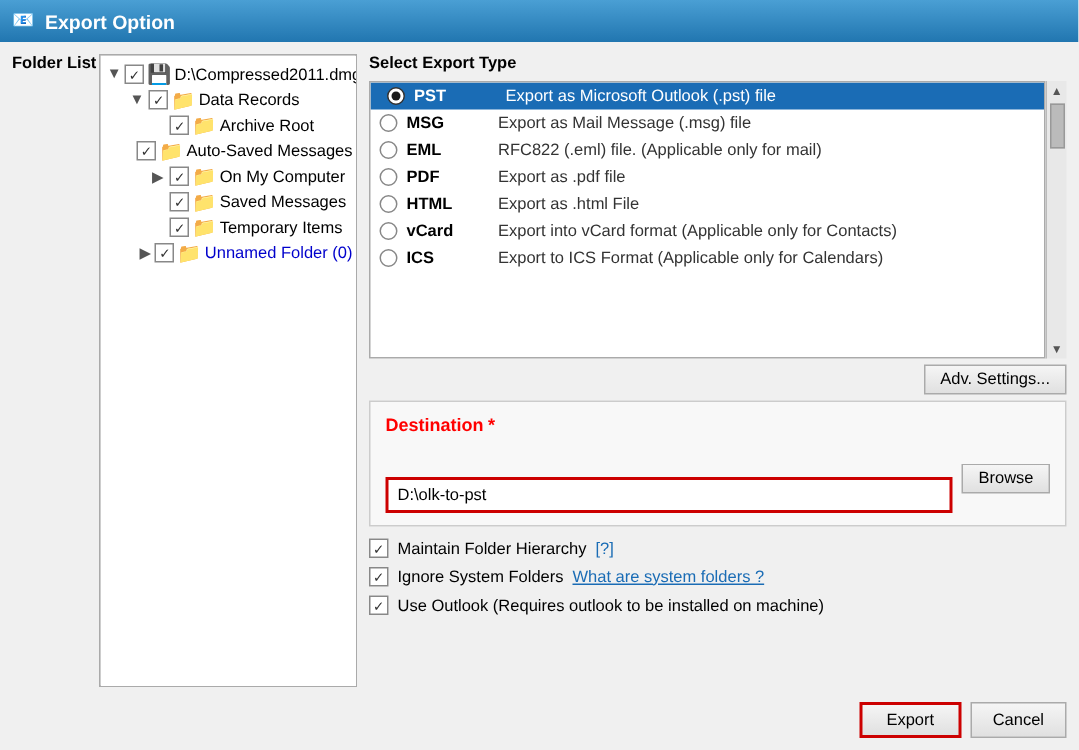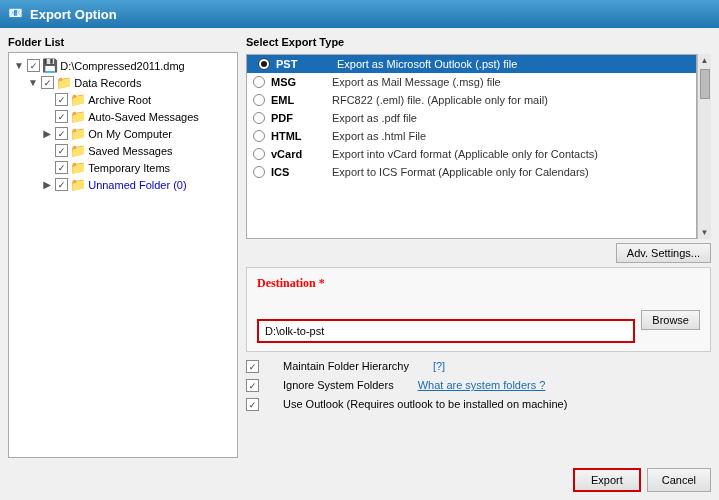--- a/index.html
+++ b/index.html
@@ -29,21 +29,21 @@
     .panels-row {
       display: flex;
       gap: 8px;
       flex: 1;
       min-height: 0;
     }
 
     .left-panel {
       width: 230px;
       display: flex;
-      flex-direction: column;
+      flex-direction: row;
       gap: 2px;
     }
     .left-panel-title {
       font-size: 11px;
       font-weight: bold;
       color: #000;
       margin-bottom: 2px;
     }
     .folder-list-box {
       border: 1px solid #aaa;
@@ -117,39 +117,39 @@
 
     .destination-section {
       border: 1px solid #ccc;
       background: #f8f8f8;
       padding: 8px 10px;
       display: flex;
       flex-direction: column;
       gap: 6px;
     }
     .dest-label { font-size: 11px; font-weight: bold; color: #000; }
-    .dest-label span { color: red; font-family: Liberation Serif, serif; }
+    .dest-label span { color: red; }
     .dest-input-row { display: flex; gap: 6px; align-items: center; }
     .dest-input {
       flex: 1;
       border: 2px solid #cc0000;
       padding: 3px 6px;
       font-size: 11px;
       background: white;
       height: 24px;
       margin-top: 22px;
     }
 
     .options-section {
       display: flex;
       flex-direction: column;
       gap: 6px;
       padding: 4px 0;
     }
-    .option-row { display: flex; align-items: flex-start; gap: 24px; }
+    .option-row { display: flex; align-items: center; gap: 6px; }
     .opt-checkbox { width: 13px; height: 13px; border: 1px solid #888; background: white; display: inline-flex; align-items: center; justify-content: center; flex-shrink: 0; }
     .opt-checkbox.checked::after { content: '✓'; font-size: 9px; color: #333; }
     .opt-label { font-size: 11px; color: #000; }
     .opt-link { color: #1a6cb5; text-decoration: underline; cursor: pointer; font-size: 11px; }
     .opt-link-bracket { color: #1a6cb5; cursor: pointer; font-size: 11px; }
 
     .bottom-buttons-row {
       display: flex;
       justify-content: flex-end;
       gap: 6px;

